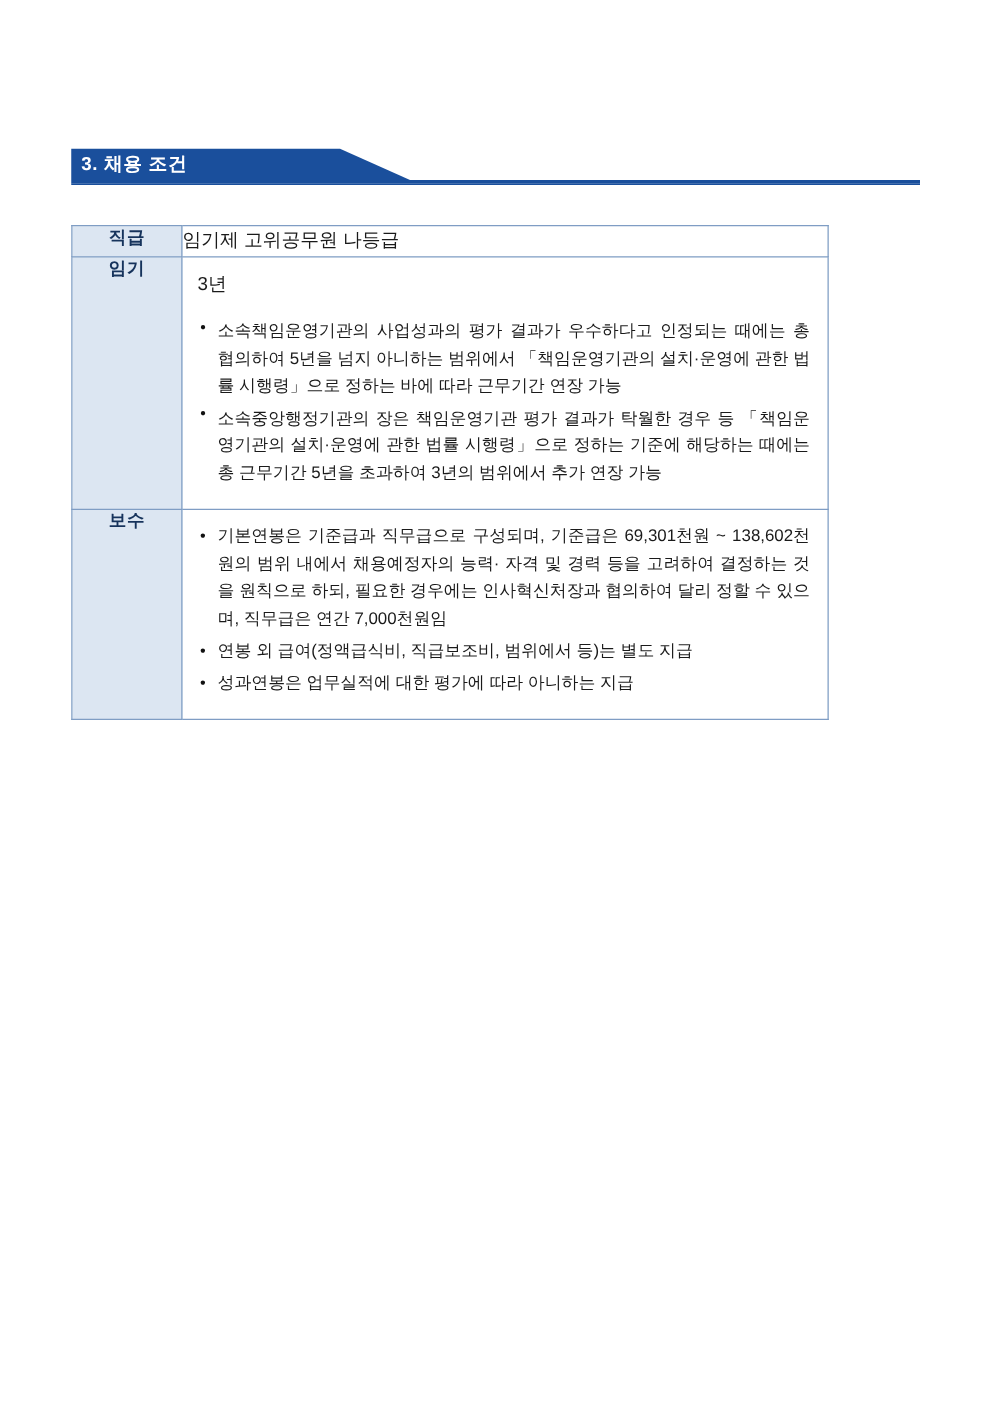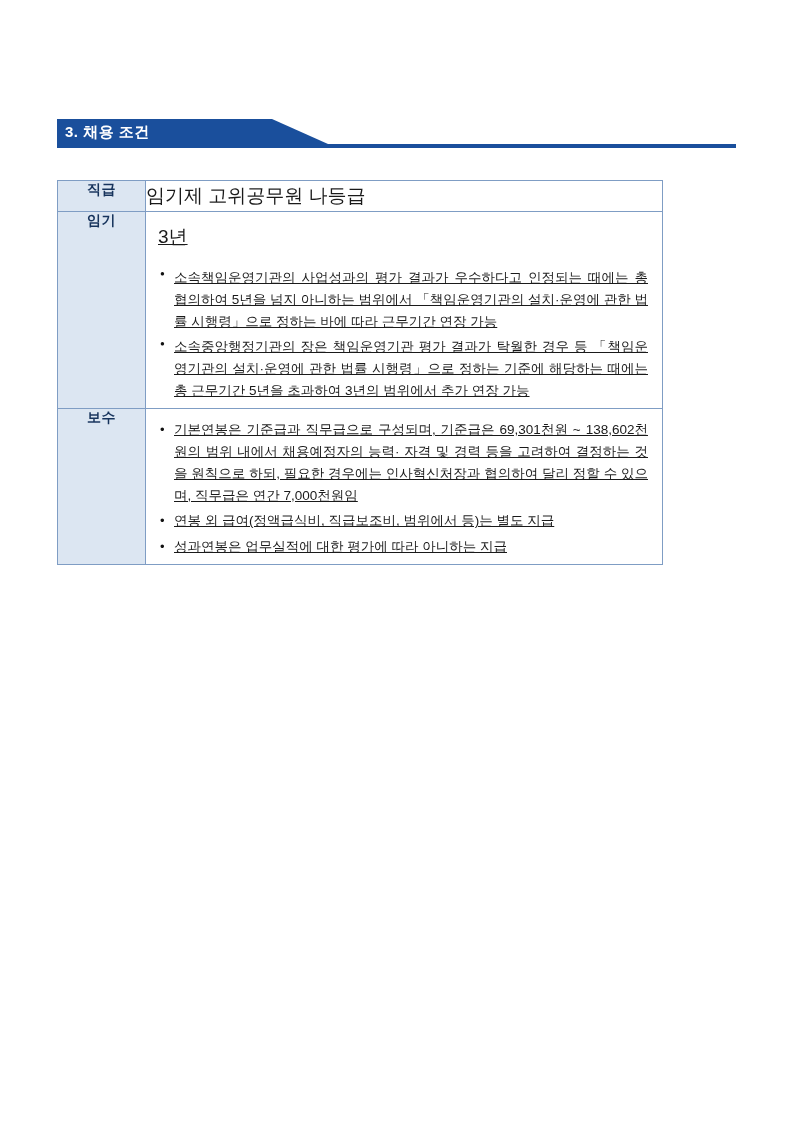--- a/index.html
+++ b/index.html
@@ -102,27 +102,26 @@
     color: #16335c;
     letter-spacing: 0.5px;
   }
   .value-cell {
     padding: 9px 12px 10px 12px;
     font-size: 13.5px;
     line-height: 1.6;
     color: #1a1a1a;
   }
   .value-cell.tall {
-    padding: 10px 14px 6px 12px;
-    text-decoration: underline;
+    padding: 10px 14px 18px 12px;
   }
 
   .plain-line {
     margin: 0 0 6px 0;
-    font-size: 19px;
+    font-size: 15px;
   }
 
   ul.bullets {
     list-style: none;
     margin: 0;
     padding: 0;
   }
   ul.bullets > li {
     position: relative;
     padding-left: 16px;

